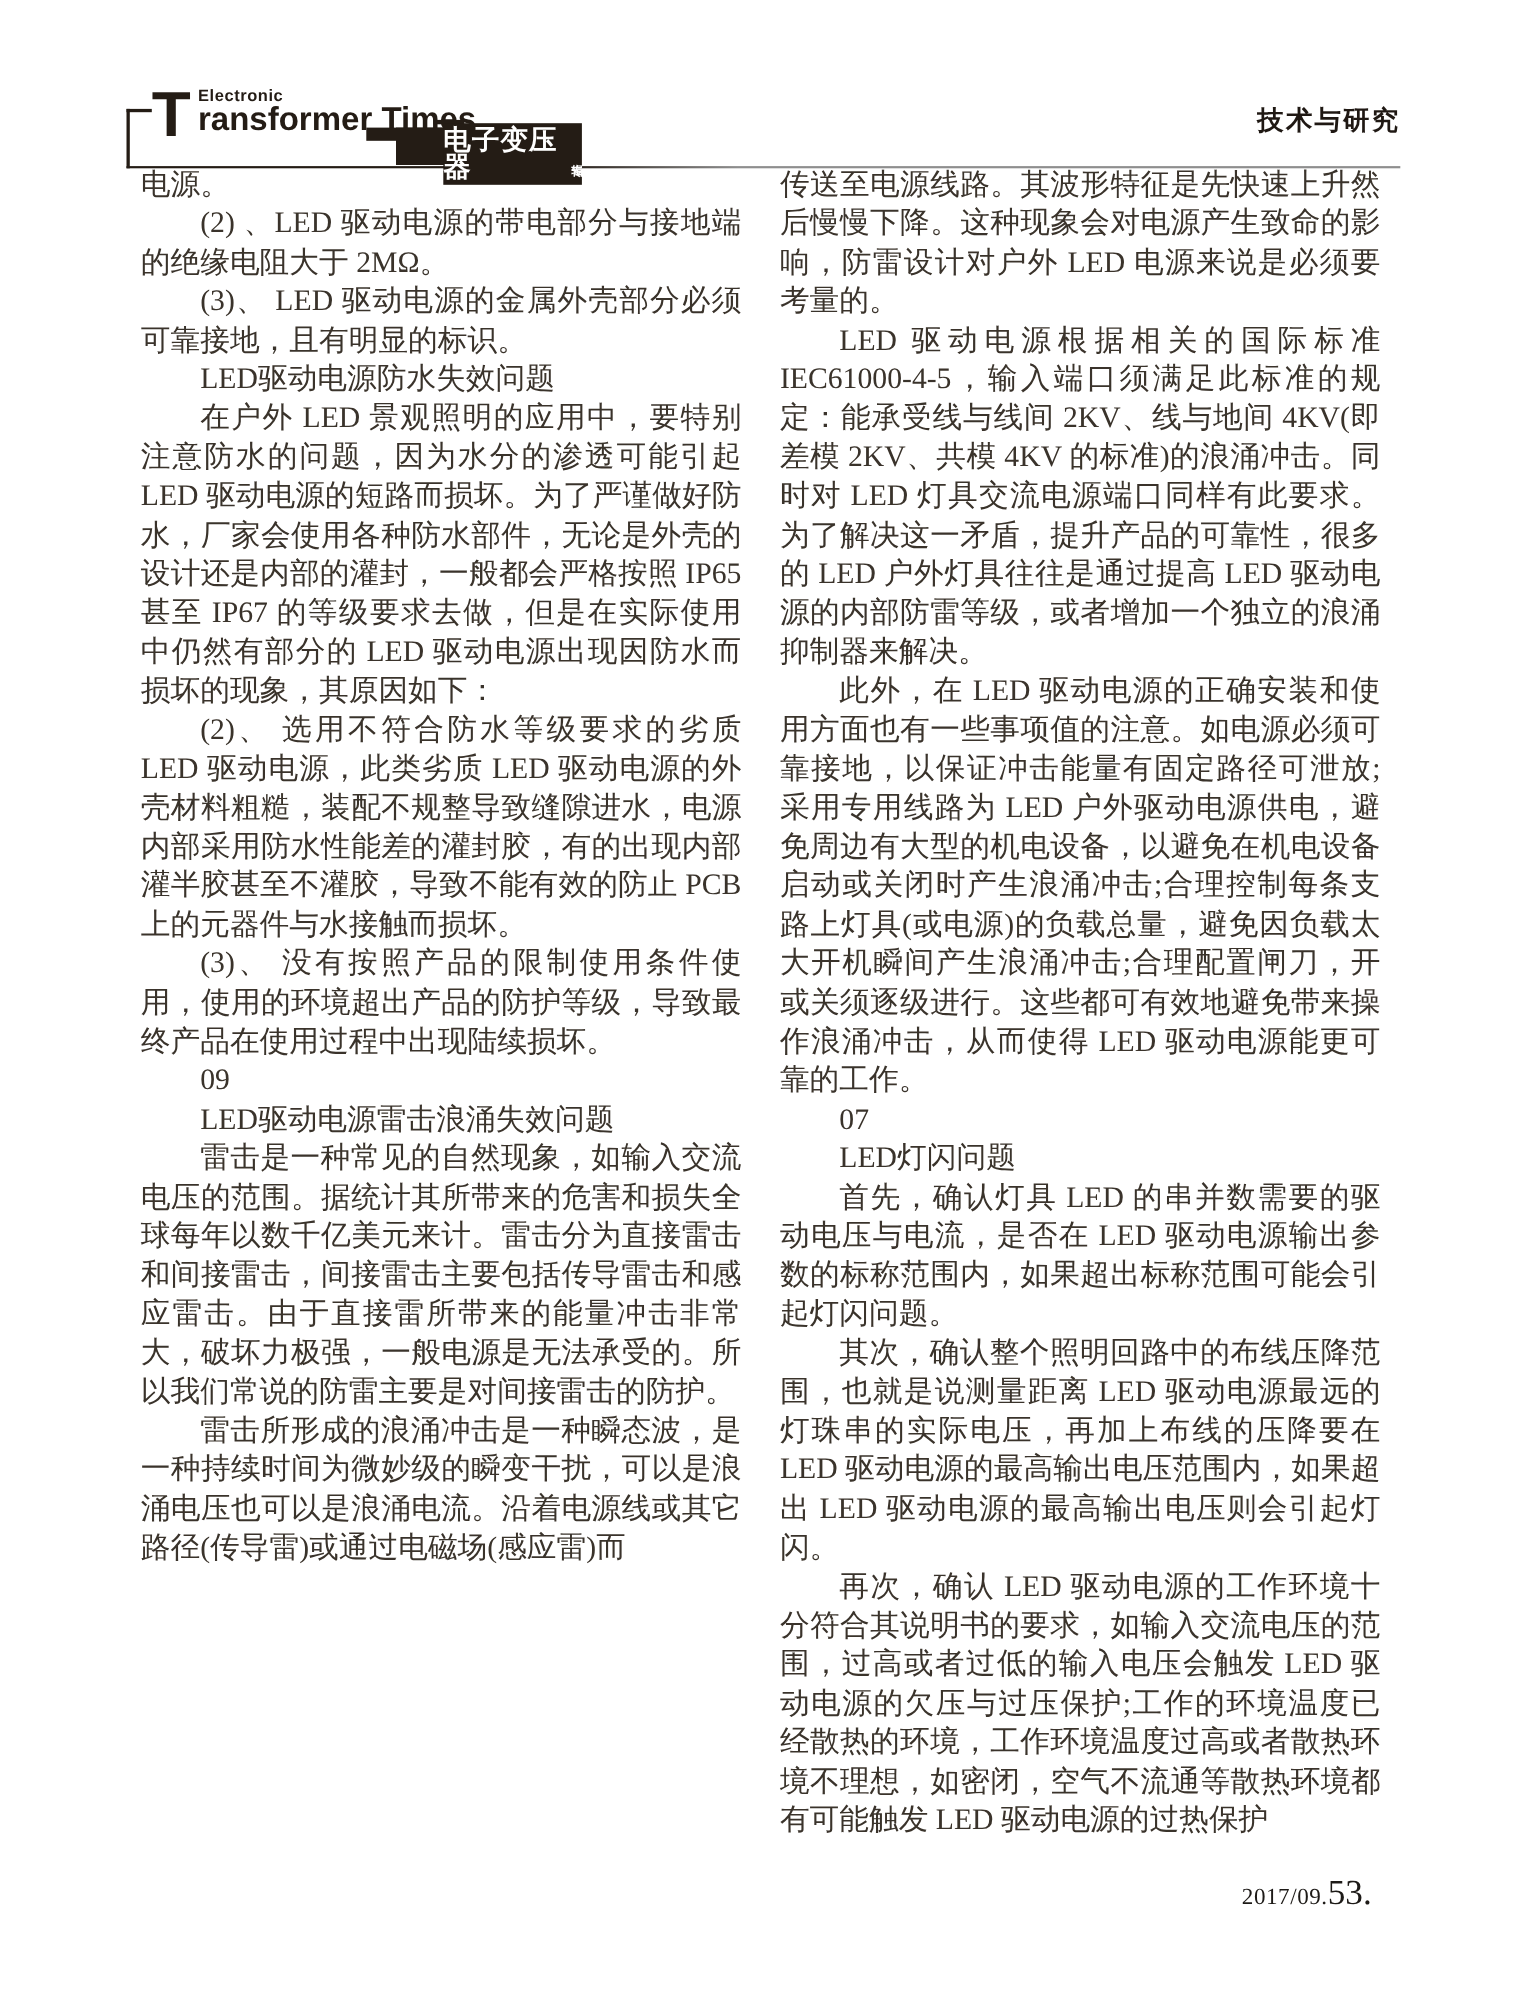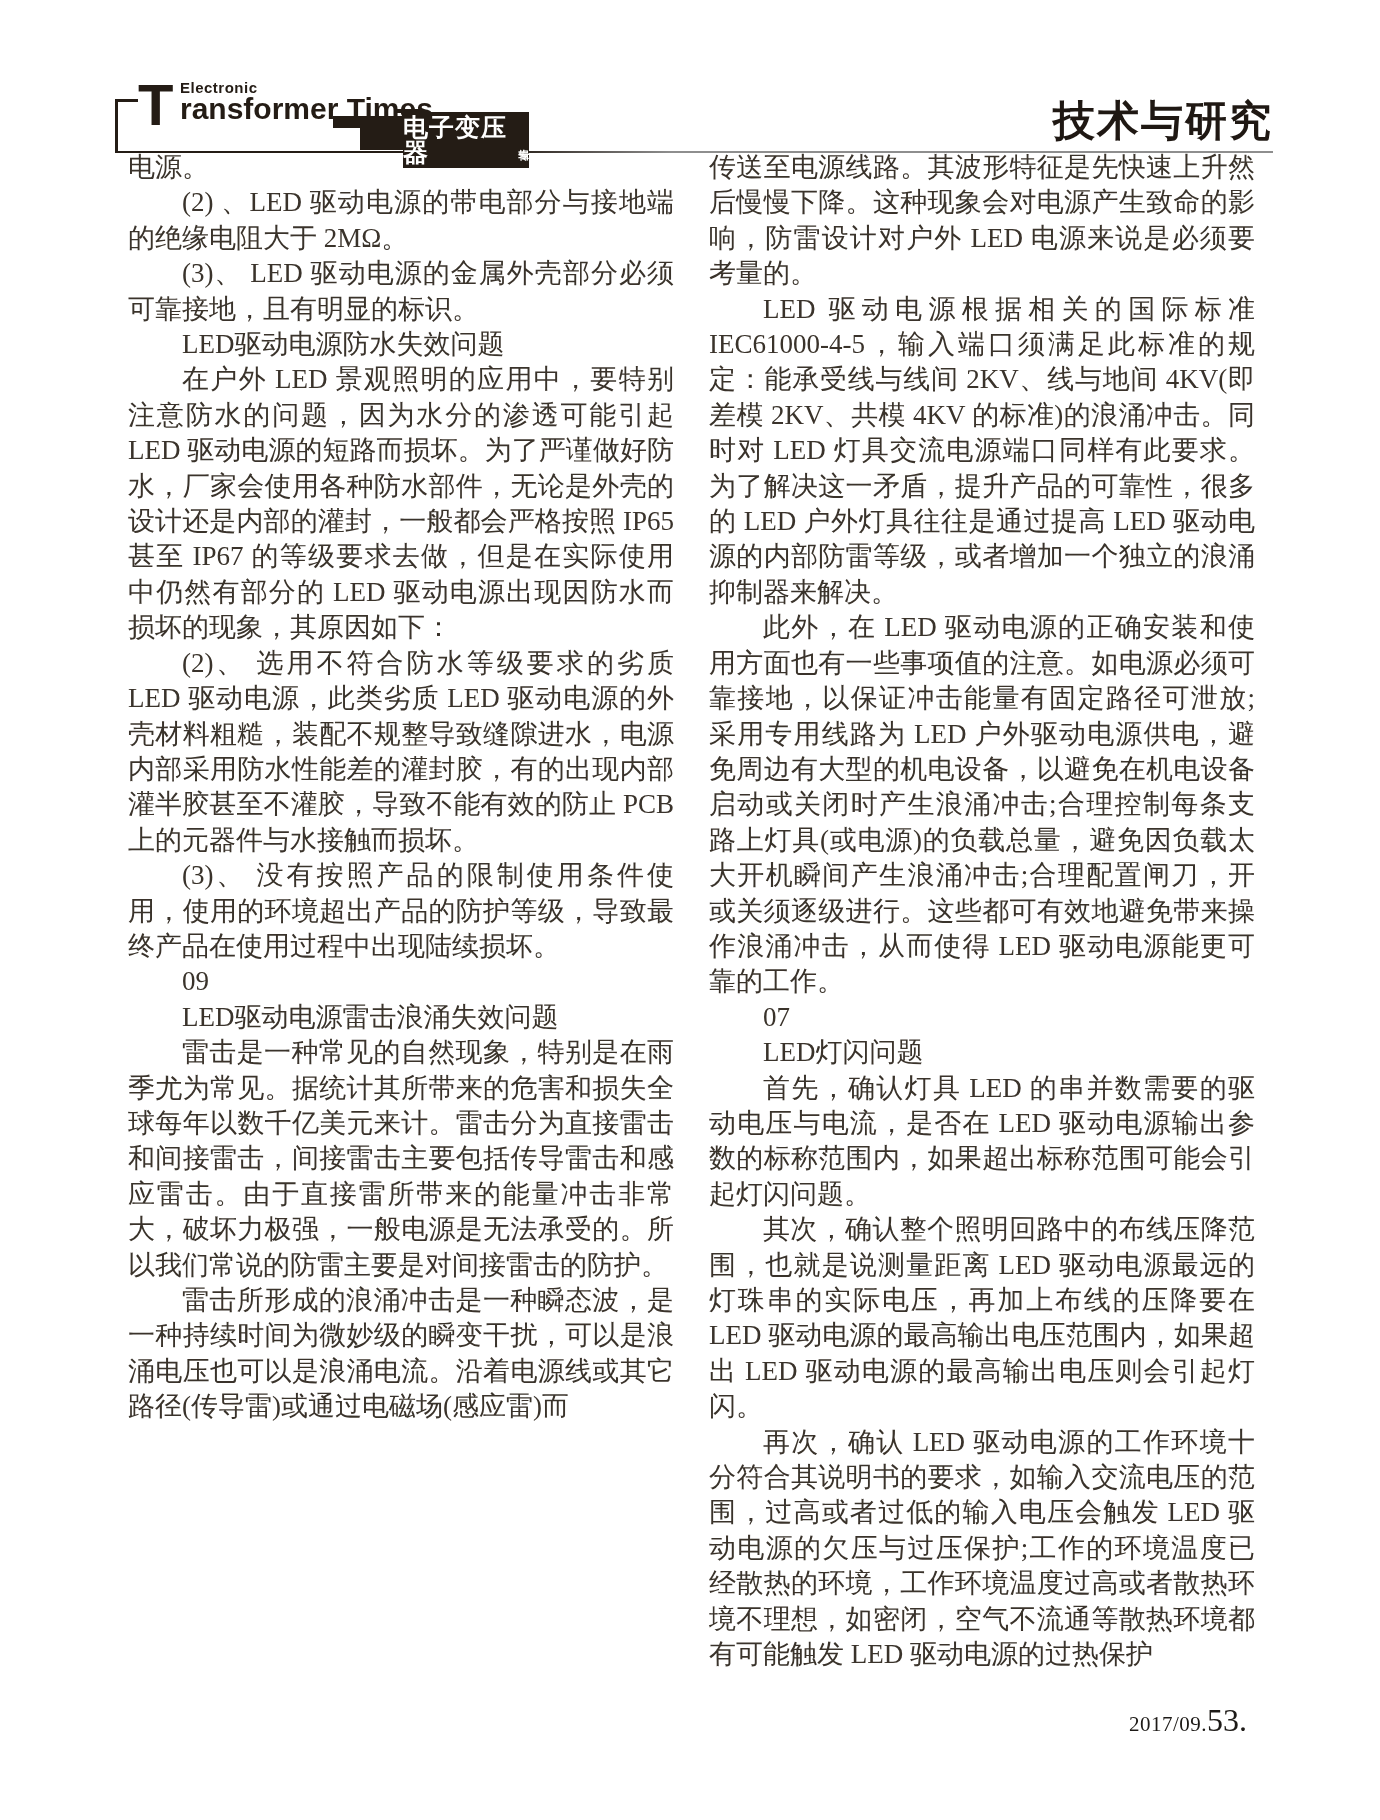--- a/index.html
+++ b/index.html
@@ -39,21 +39,21 @@
   }
   .logo-box-sub{
     width:12px;margin-left:2px;
     font-family:"Liberation Sans","DejaVu Sans",sans-serif;
     font-size:11px;font-weight:700;color:#ffffff;line-height:11px;
     writing-mode:vertical-rl;text-orientation:upright;letter-spacing:0;
   }
   .section-title{
     position:absolute;right:107px;top:96px;
     font-family:"Liberation Sans","DejaVu Sans",sans-serif;
-    font-size:42px;font-weight:800;letter-spacing:2px;color:#1f1813;line-height:1.2;
+    font-size:24px;font-weight:800;letter-spacing:2px;color:#1f1813;line-height:1.2;
   }
 
   
   .columns{
     position:absolute;left:128px;top:150px;
     display:flex;gap:35px;
   }
   .col{
     width:546px;
     font-size:27px;line-height:35.4px;
@@ -103,21 +103,21 @@
     <div class="col">
       <p class="cont">电源。</p>
       <p>(2) 、LED 驱动电源的带电部分与接地端的绝缘电阻大于 2MΩ。</p>
       <p>(3)、 LED 驱动电源的金属外壳部分必须可靠接地，且有明显的标识。</p>
       <p>LED驱动电源防水失效问题</p>
       <p>在户外 LED 景观照明的应用中，要特别注意防水的问题，因为水分的渗透可能引起 LED 驱动电源的短路而损坏。为了严谨做好防水，厂家会使用各种防水部件，无论是外壳的设计还是内部的灌封，一般都会严格按照 IP65 甚至 IP67 的等级要求去做，但是在实际使用中仍然有部分的 LED 驱动电源出现因防水而损坏的现象，其原因如下：</p>
       <p>(2)、 选用不符合防水等级要求的劣质 LED 驱动电源，此类劣质 LED 驱动电源的外壳材料粗糙，装配不规整导致缝隙进水，电源内部采用防水性能差的灌封胶，有的出现内部灌半胶甚至不灌胶，导致不能有效的防止 PCB 上的元器件与水接触而损坏。</p>
       <p>(3)、 没有按照产品的限制使用条件使用，使用的环境超出产品的防护等级，导致最终产品在使用过程中出现陆续损坏。</p>
       <p>09</p>
       <p>LED驱动电源雷击浪涌失效问题</p>
-      <p>雷击是一种常见的自然现象，特别是在雨季尤为常见。据统计其所带来的危害和损失全球每年以数千亿美元来计。雷击分为直接雷击和间接雷击，间接雷击主要包括传导雷击和感应雷击。由于直接雷所带来的能量冲击非常大，破坏力极强，一般电源是无法承受的。所以我们常说的防雷主要是对间接雷击的防护。</p>
+      <p>雷击是一种常见的自然现象，如输入交流电压的范围。据统计其所带来的危害和损失全球每年以数千亿美元来计。雷击分为直接雷击和间接雷击，间接雷击主要包括传导雷击和感应雷击。由于直接雷所带来的能量冲击非常大，破坏力极强，一般电源是无法承受的。所以我们常说的防雷主要是对间接雷击的防护。</p>
       <p>雷击所形成的浪涌冲击是一种瞬态波，是一种持续时间为微妙级的瞬变干扰，可以是浪涌电压也可以是浪涌电流。沿着电源线或其它路径(传导雷)或通过电磁场(感应雷)而</p>
     </div>
     <div class="col">
       <p class="cont">传送至电源线路。其波形特征是先快速上升然后慢慢下降。这种现象会对电源产生致命的影响，防雷设计对户外 LED 电源来说是必须要考量的。</p>
       <p>LED 驱动电源根据相关的国际标准 IEC61000-4-5，输入端口须满足此标准的规定：能承受线与线间 2KV、线与地间 4KV(即差模 2KV、共模 4KV 的标准)的浪涌冲击。同时对 LED 灯具交流电源端口同样有此要求。为了解决这一矛盾，提升产品的可靠性，很多的 LED 户外灯具往往是通过提高 LED 驱动电源的内部防雷等级，或者增加一个独立的浪涌抑制器来解决。</p>
       <p>此外，在 LED 驱动电源的正确安装和使用方面也有一些事项值的注意。如电源必须可靠接地，以保证冲击能量有固定路径可泄放;采用专用线路为 LED 户外驱动电源供电，避免周边有大型的机电设备，以避免在机电设备启动或关闭时产生浪涌冲击;合理控制每条支路上灯具(或电源)的负载总量，避免因负载太大开机瞬间产生浪涌冲击;合理配置闸刀，开或关须逐级进行。这些都可有效地避免带来操作浪涌冲击，从而使得 LED 驱动电源能更可靠的工作。</p>
       <p>07</p>
       <p>LED灯闪问题</p>
       <p>首先，确认灯具 LED 的串并数需要的驱动电压与电流，是否在 LED 驱动电源输出参数的标称范围内，如果超出标称范围可能会引起灯闪问题。</p>
       <p>其次，确认整个照明回路中的布线压降范围，也就是说测量距离 LED 驱动电源最远的灯珠串的实际电压，再加上布线的压降要在 LED 驱动电源的最高输出电压范围内，如果超出 LED 驱动电源的最高输出电压则会引起灯闪。</p>

